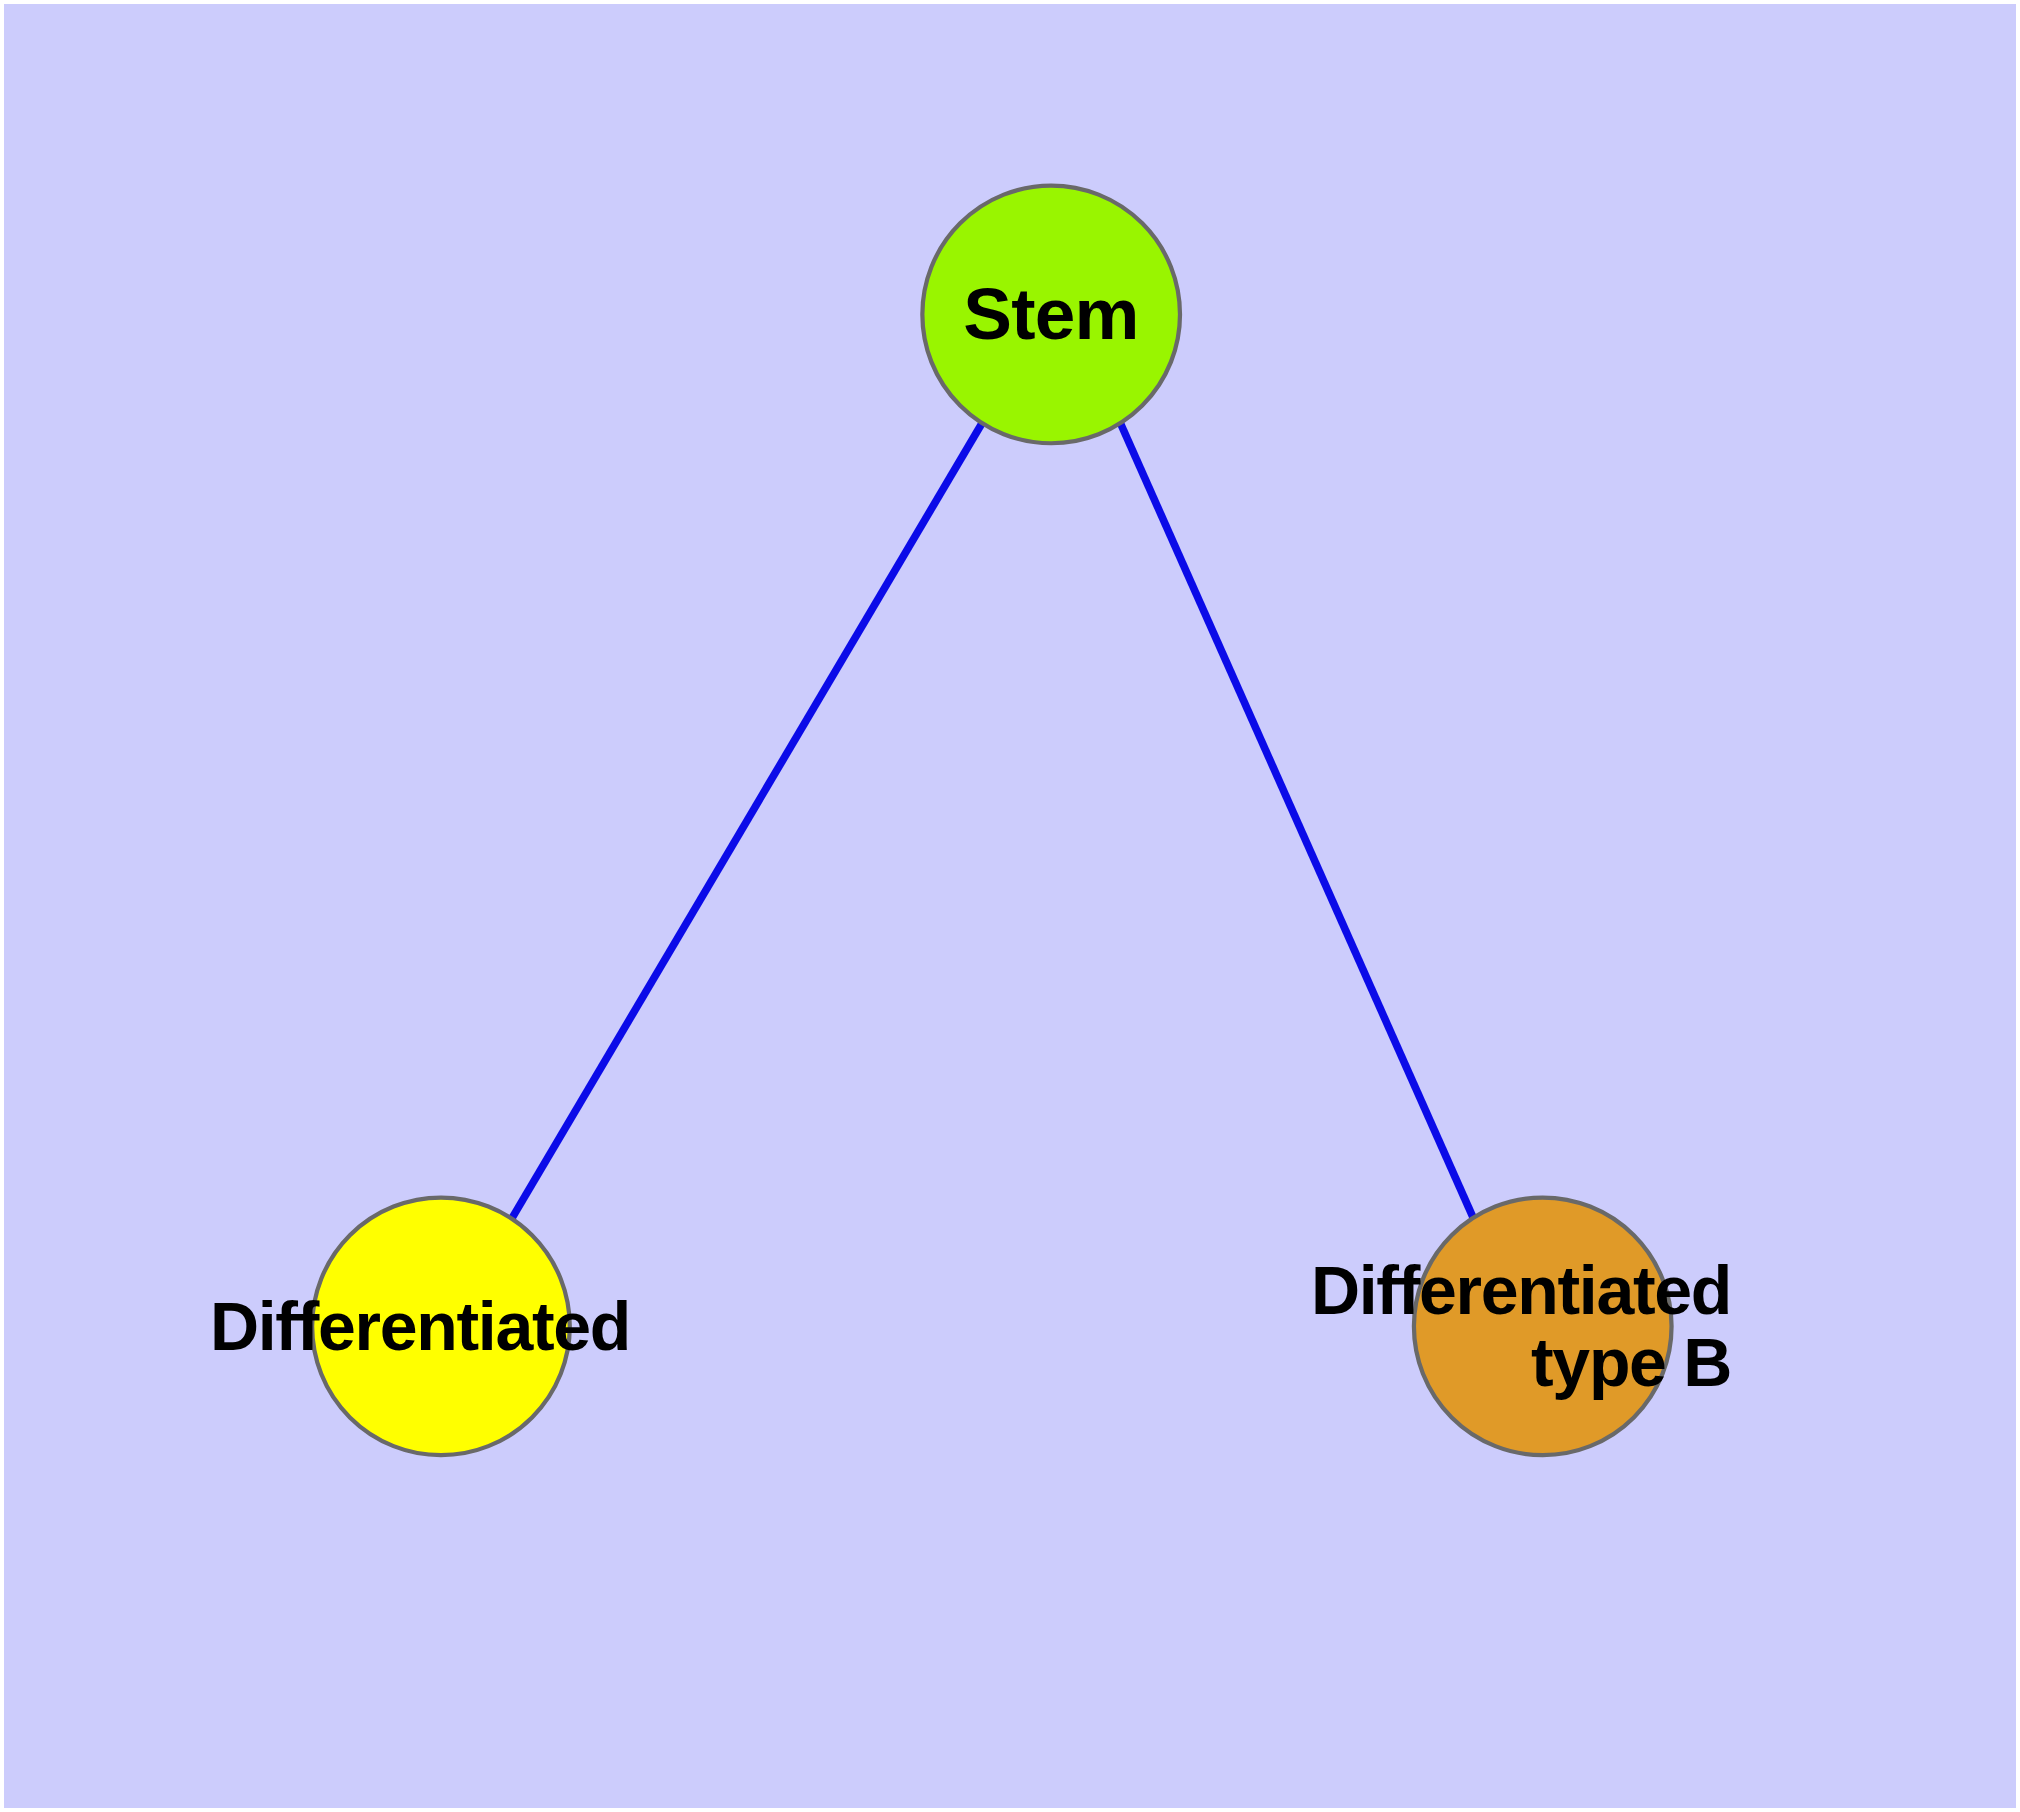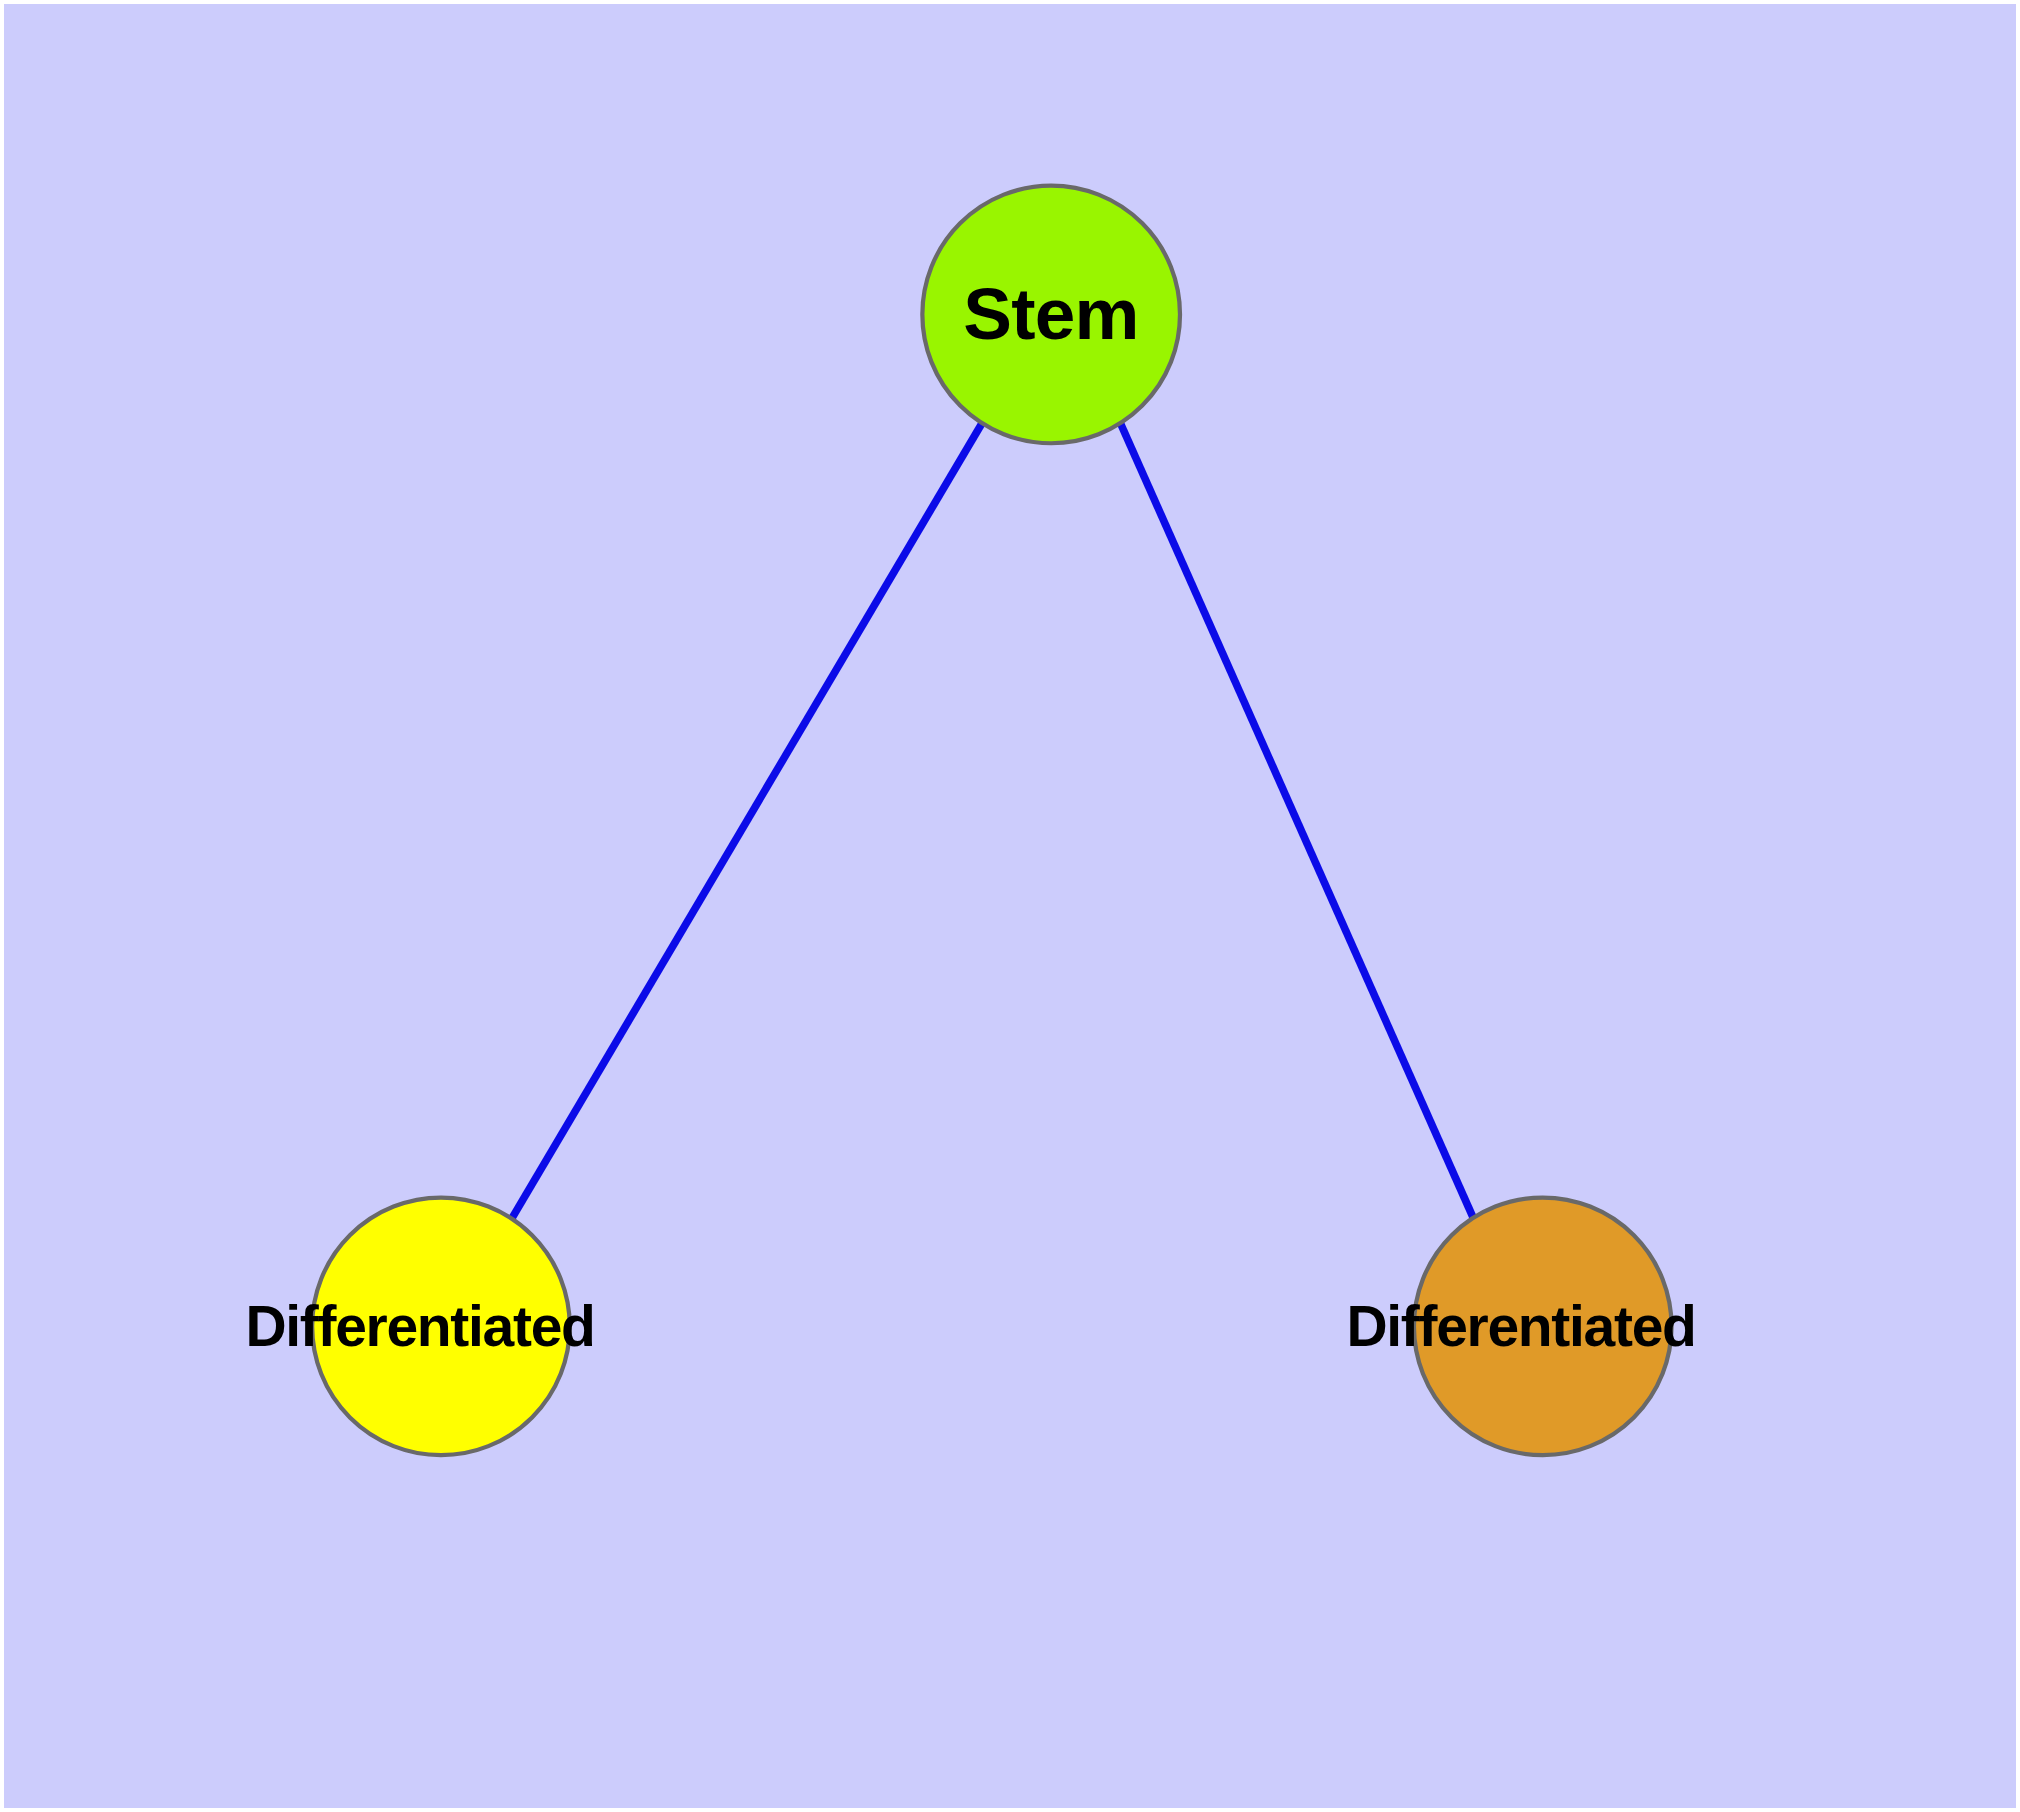--- a/index.html
+++ b/index.html
@@ -39,21 +39,21 @@
     line-height: 1.06;
     white-space: pre;
     pointer-events: none;
     transform: translate(-50%, -50%);
   }
   .label-stem {
     font-size: 73px;
     letter-spacing: -0.8px;
   }
   .label-leaf {
-    font-size: 57px;
+    font-size: 68px;
     letter-spacing: -1.3px;
   }
 </style>
 </head>
 <body>
 
 <div id="canvas">
 
   <div id="plot-area"></div>
 
@@ -65,17 +65,17 @@
     <g id="nodes-group">
         <circle cx="1240" cy="371" r="152" fill="#99f500" stroke="#696969" stroke-width="5"></circle>
         <circle cx="520" cy="1565" r="152" fill="#ffff00" stroke="#696969" stroke-width="5"></circle>
         <circle cx="1820" cy="1565" r="152" fill="#e09a28" stroke="#696969" stroke-width="5"></circle>
       </g>
   </svg>
 
   <div id="labels-layer">
       <div class="node-label label-stem" style="left: 1051px; top: 314px;"><div>Stem</div></div>
       <div class="node-label label-leaf" style="left: 420px; top: 1326px;"><div>Differentiated</div></div>
-      <div class="node-label label-leaf" style="left: 1521px; top: 1326px;"><div>Differentiated</div></div>
+      <div class="node-label label-leaf" style="left: 1521px; top: 1326px;"><div>Differentiated</div><div>type B</div></div>
     </div>
 
 </div>
 
 
 </body></html>

